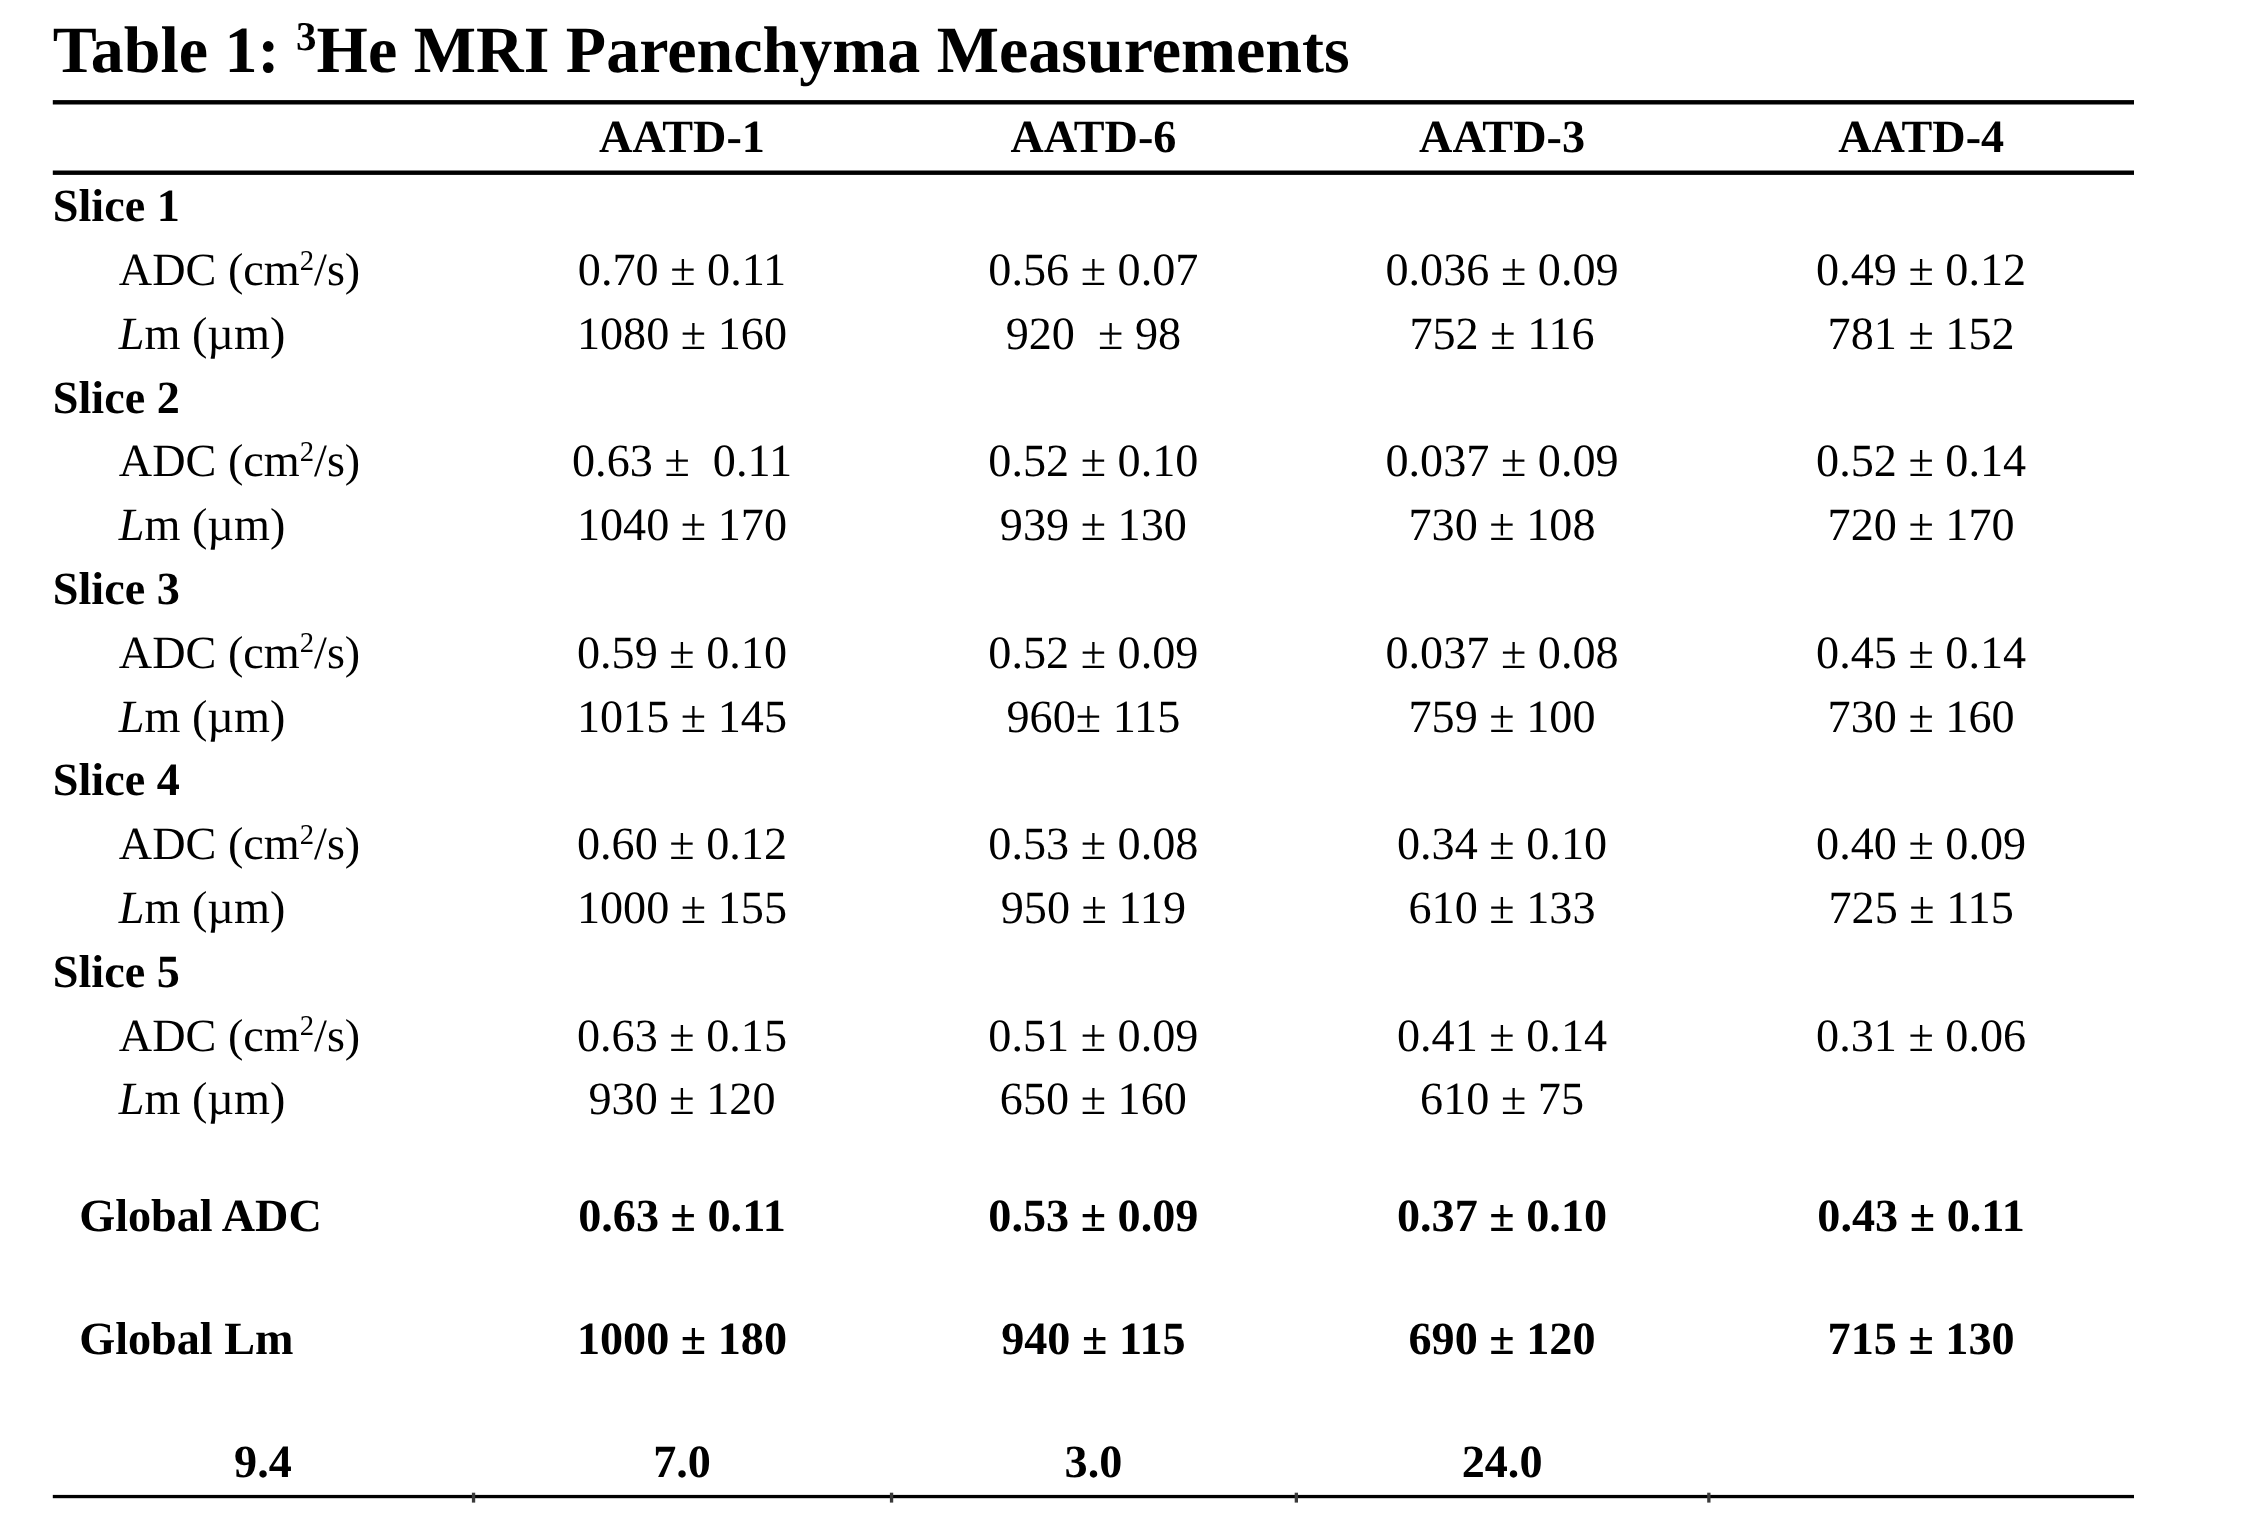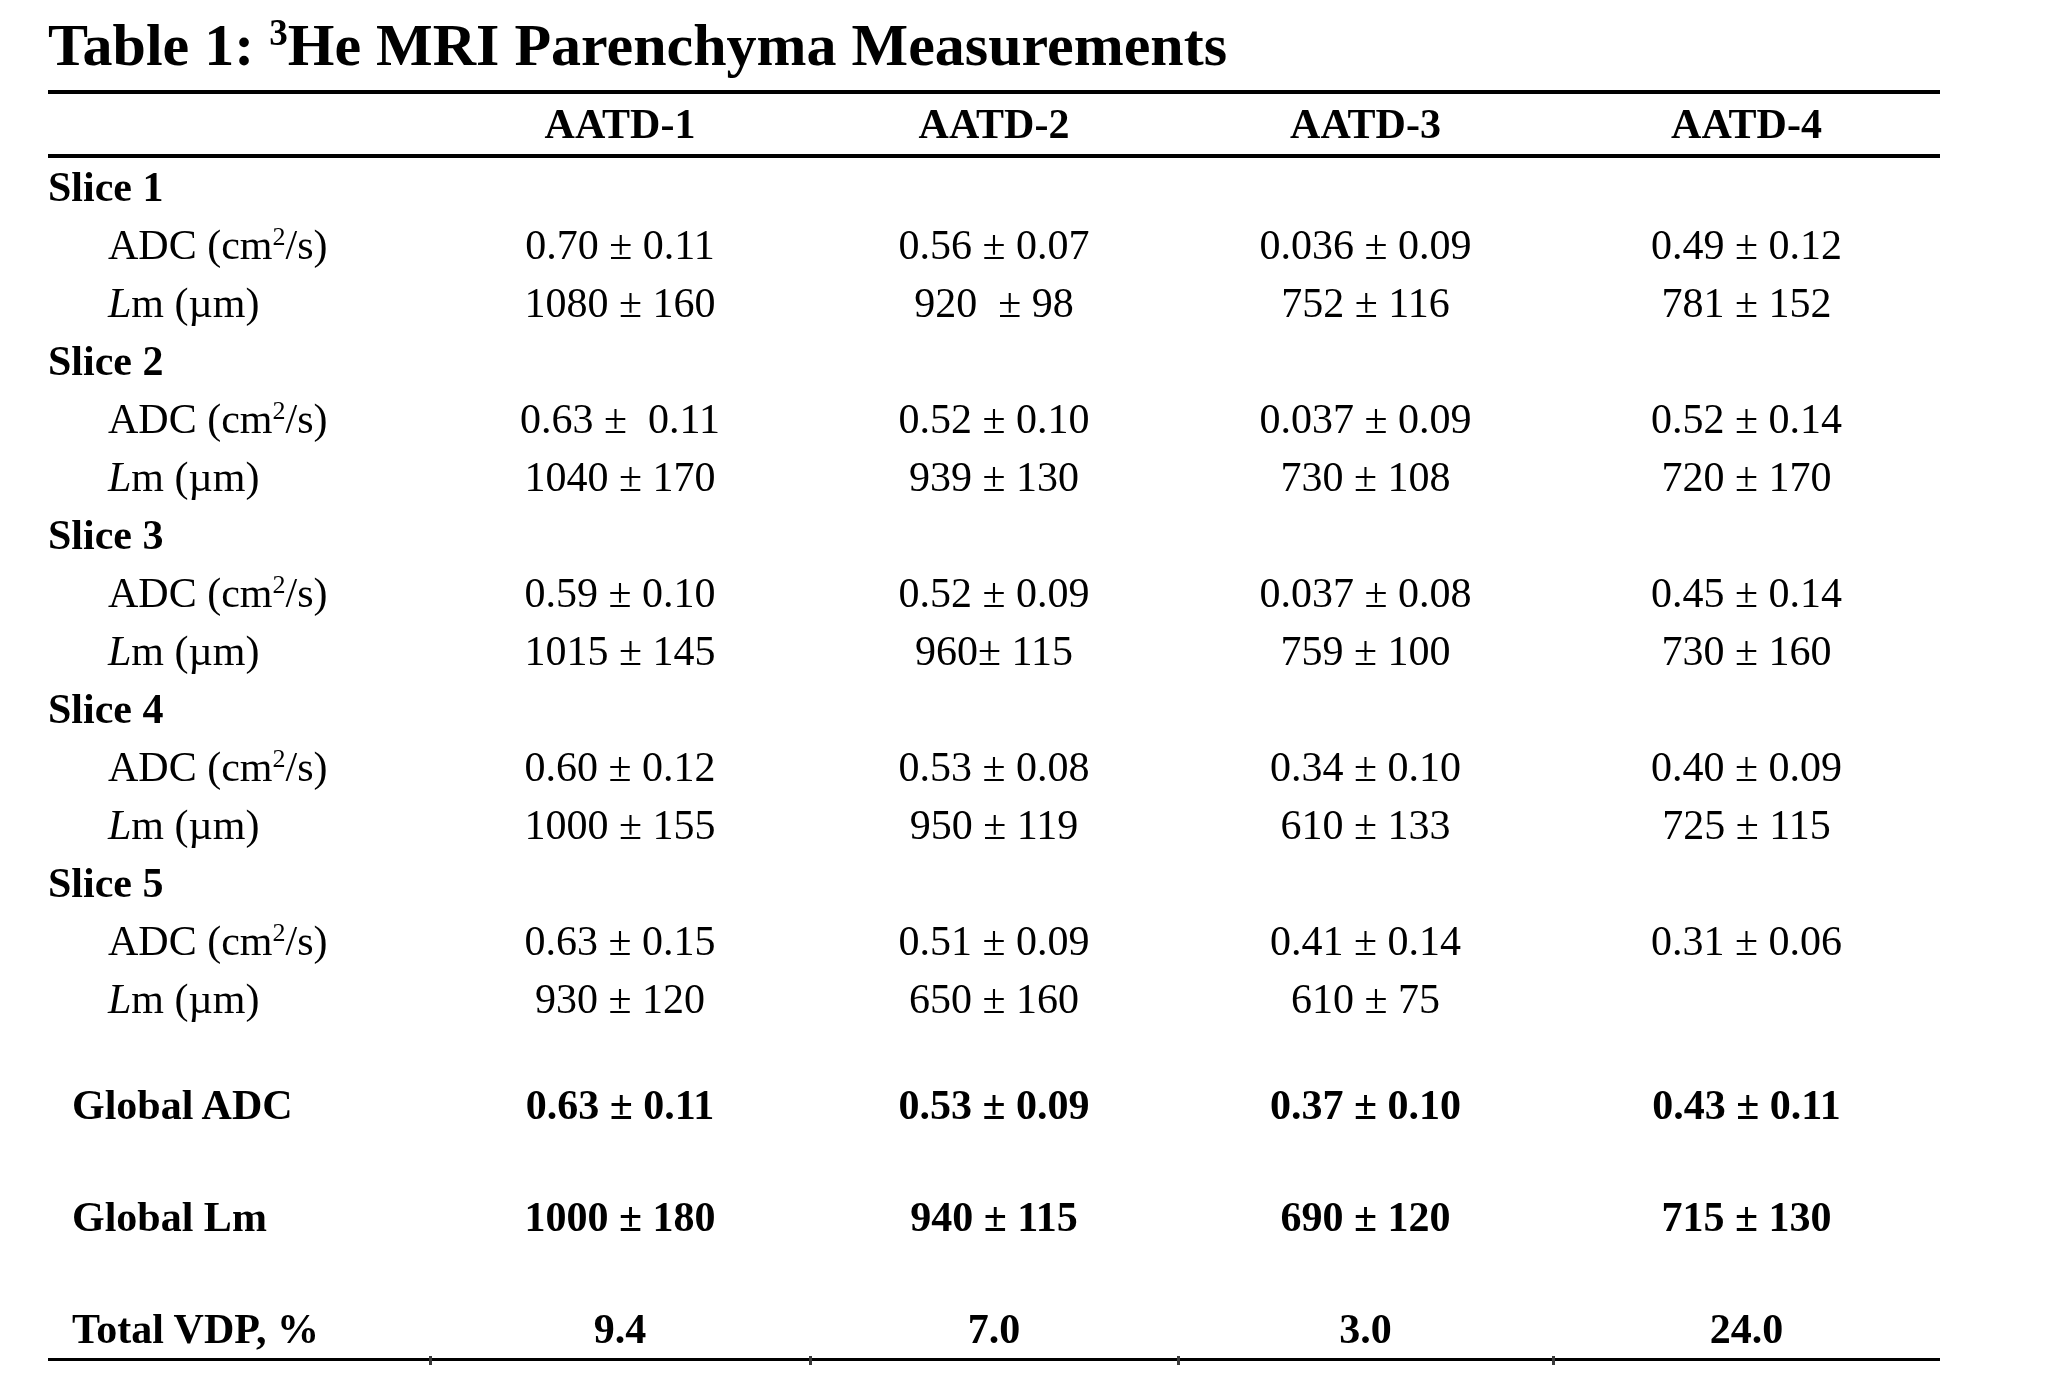--- a/index.html
+++ b/index.html
@@ -84,21 +84,21 @@
 </head>
 <body>
 
 <div class="sheet">
 
   <div class="title-block"><span>Table 1: </span><span class="sup">3</span><span>He MRI Parenchyma Measurements</span></div>
 
   <div class="grid-row header-row">
     <div class="label-cell"></div>
     <div class="cell">AATD-1</div>
-    <div class="cell">AATD-2</div>
+    <div class="cell">AATD-6</div>
     <div class="cell">AATD-3</div>
     <div class="cell">AATD-4</div>
   </div>
 
   <div class="grid-row">
     <div class="label-cell slice-label">Slice 1</div>
     <div class="cell"></div>
       <div class="cell"></div>
       <div class="cell"></div>
       <div class="cell"></div>
@@ -218,21 +218,20 @@
   <div class="grid-row summary-row">
     <div class="label-cell summary-label">Global Lm</div>
     <div class="cell">1000 ± 180</div>
     <div class="cell">940 ± 115</div>
     <div class="cell">690 ± 120</div>
     <div class="cell">715 ± 130</div>
   </div>
 
   <div class="spacer-b"></div>
   <div class="grid-row summary-row">
-    <div class="label-cell summary-label">Total VDP, %</div>
     <div class="cell">9.4</div>
     <div class="cell">7.0</div>
     <div class="cell">3.0</div>
     <div class="cell">24.0</div>
   </div>
 
   <div class="bottom-rule">
     <div class="tick tick-1"></div>
     <div class="tick tick-2"></div>
     <div class="tick tick-3"></div>

